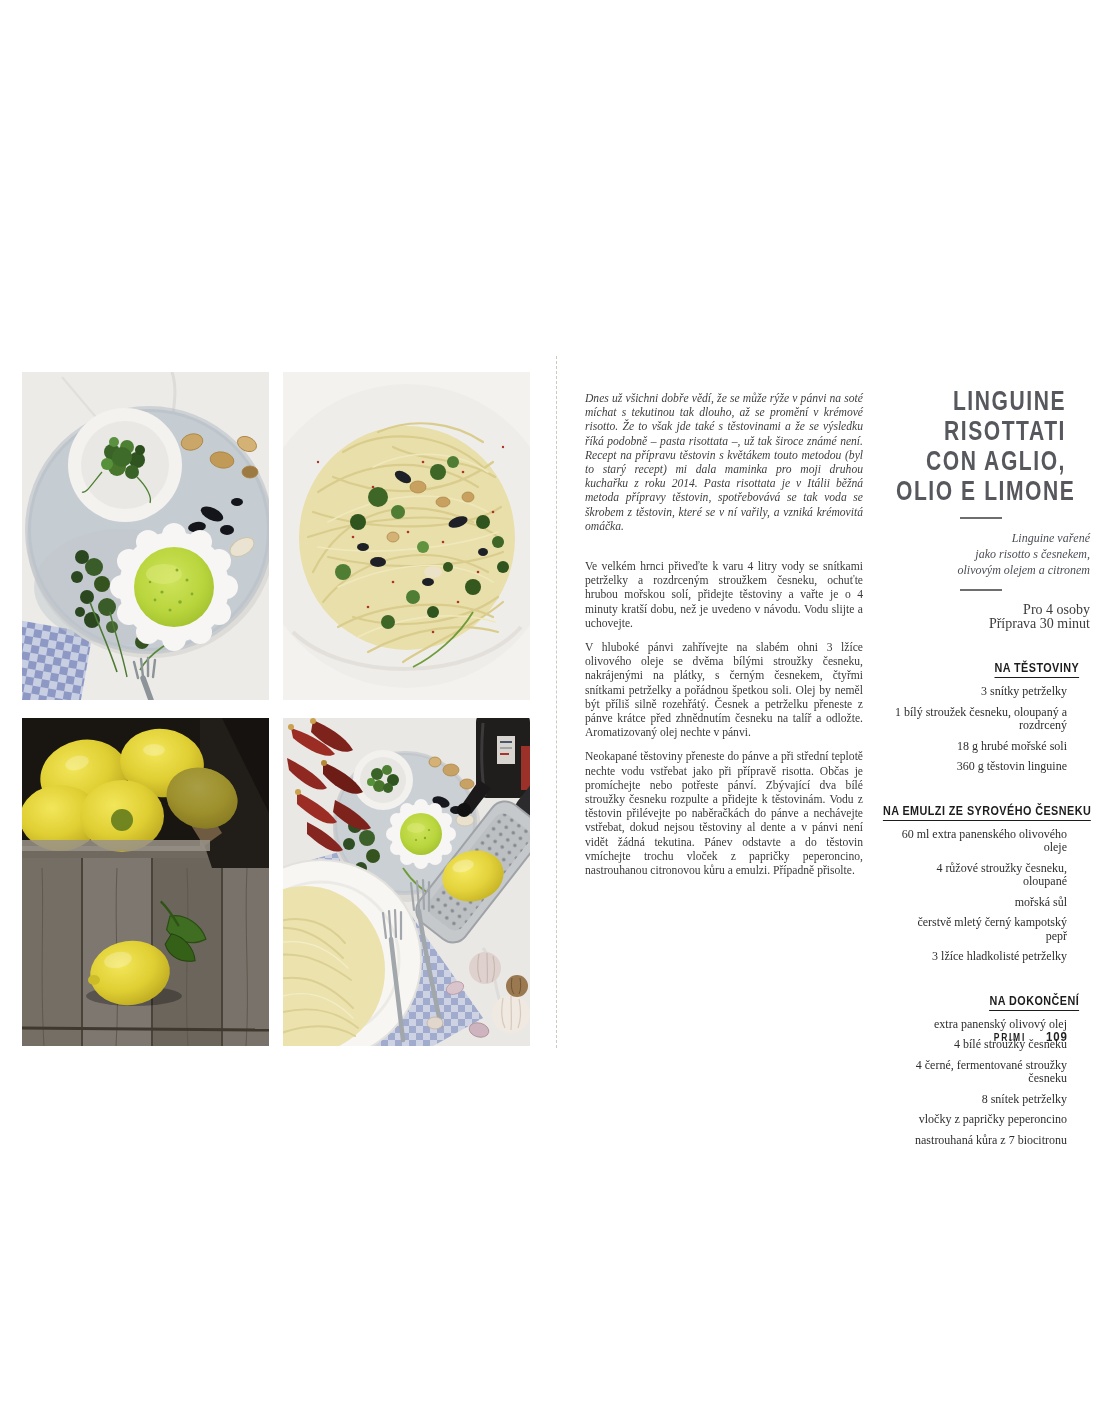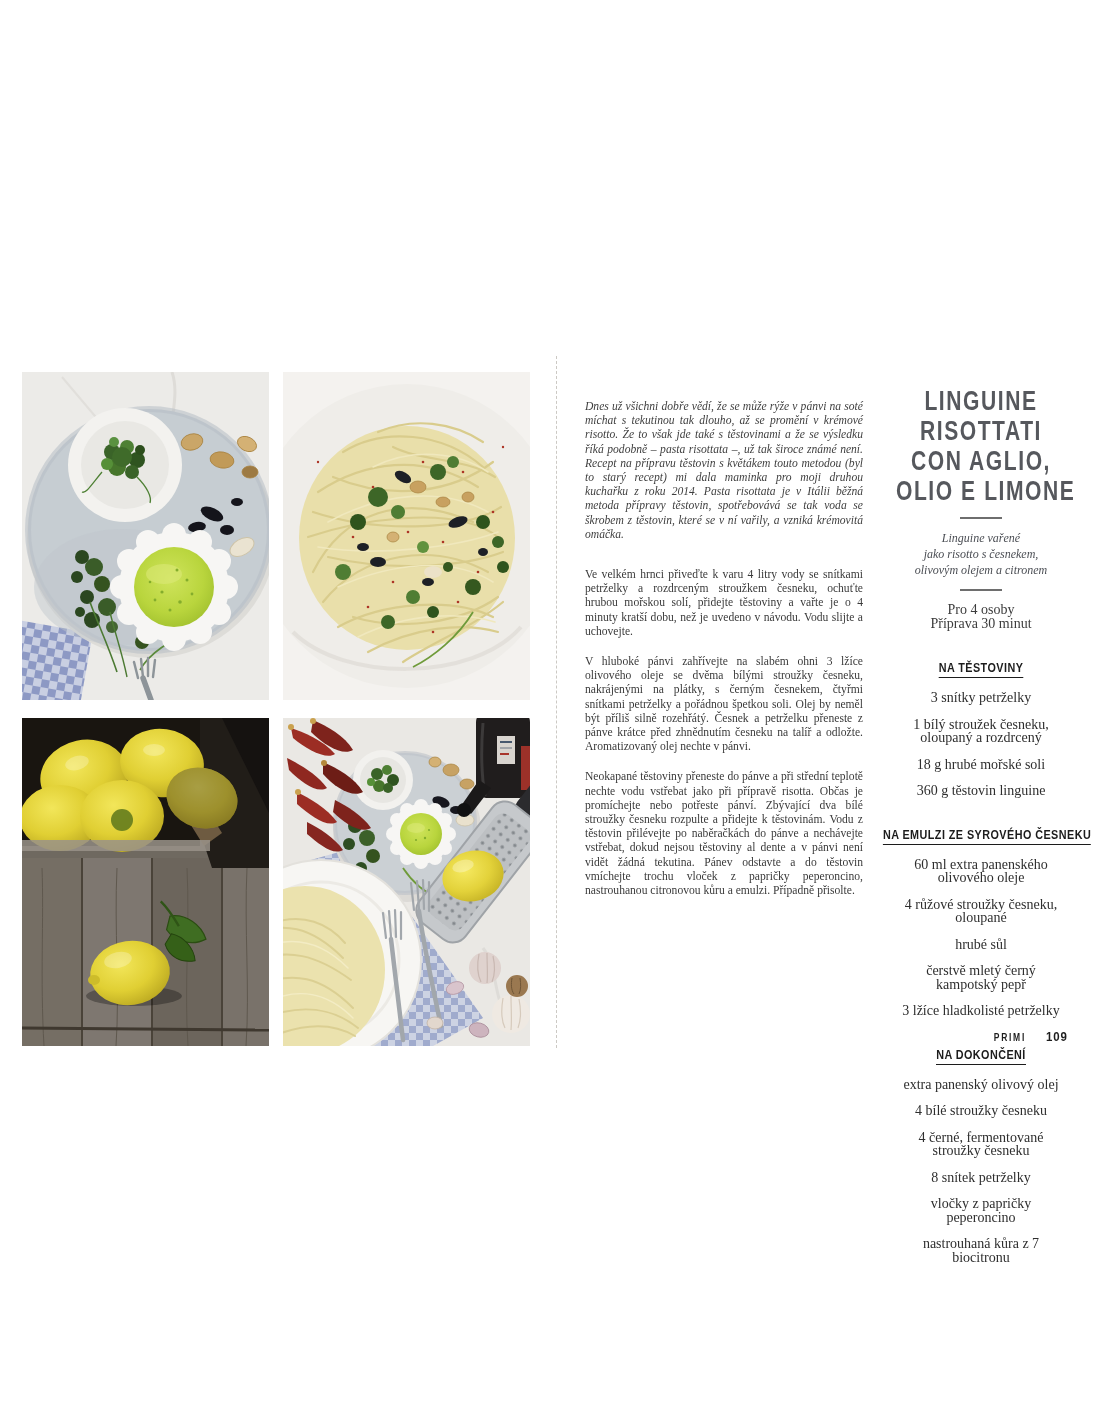--- a/index.html
+++ b/index.html
@@ -7,36 +7,36 @@
           font-family:"Liberation Serif", serif;color:#333;}
   .photo{position:absolute;width:247px;height:328px;overflow:hidden;}
   .photo svg{display:block;width:100%;height:100%;}
   #photo-1{left:22px;top:372px;}
   #photo-2{left:283px;top:372px;}
   #photo-3{left:22px;top:718px;}
   #photo-4{left:283px;top:718px;}
   .divider{position:absolute;left:556px;top:356px;height:692px;border-left:1px dashed #ccc9c4;}
 
   .text-col{position:absolute;left:585px;top:384px;width:278px;}
-  .text-col p{margin:16px 0 10px;font-size:11.6px;line-height:14.2px;text-align:justify;color:#3a3a3a;}
+  .text-col p{margin:8px 0 10px;font-size:11.6px;line-height:14.2px;text-align:justify;color:#3a3a3a;}
   .text-col p.intro{font-style:italic;margin-bottom:26px;color:#3f3f3f;}
 
-  .recipe-col{position:absolute;left:872px;top:386px;width:218px;text-align:center;}
+  .recipe-col{position:absolute;left:872px;top:386px;width:218px;text-align:right;}
   .title-block{margin:0 0 4px;}
   .title-line{font-family:"Liberation Sans", sans-serif;font-weight:bold;font-size:27px;line-height:30px;
               letter-spacing:2px;color:#56585d;transform:scaleX(0.78);transform-origin:50% 50%;white-space:nowrap;}
   .rule{width:42px;border-top:2px solid #6e6e6e;margin:11px auto;}
   .subtitle-line{font-style:italic;font-size:12px;line-height:16px;color:#4b4e54;}
   .serving-block{margin-top:12px;font-size:14px;line-height:14px;color:#3c3c3c;}
   .section{margin-top:27px;}
   .section-heading-wrap{transform:scaleX(0.9);transform-origin:50% 50%;}
   .section-heading{display:inline-block;font-family:"Liberation Sans", sans-serif;font-weight:bold;
                    font-size:12px;letter-spacing:0.5px;color:#1c1c1c;border-bottom:1.5px solid #1c1c1c;
                    padding-bottom:2px;white-space:nowrap;}
-  .item{font-size:14px;line-height:13.5px;margin:13px auto;width:172px;color:#2e2e2e;}
+  .item{font-size:12px;line-height:13.5px;margin:7px auto;width:172px;color:#2e2e2e;}
 
   .footer{position:absolute;left:930px;top:1029px;width:140px;display:flex;justify-content:flex-end;
           align-items:baseline;gap:16px;font-family:"Liberation Sans", sans-serif;color:#1d1d1d;}
   .footer .label{font-size:10px;font-weight:bold;letter-spacing:2px;transform:scaleX(0.85);}
   .footer .num{font-size:13.5px;font-weight:bold;letter-spacing:1px;transform:scaleX(0.85);}
 </style>
 </head>
 <body>
 
 <div class="spread">
@@ -481,21 +481,21 @@
       <div class="item">3 snítky petrželky</div>
       <div class="item">1 bílý stroužek česneku, oloupaný a rozdrcený</div>
       <div class="item">18 g hrubé mořské soli</div>
       <div class="item">360 g těstovin linguine</div>
     </div>
 
     <div class="section">
       <div class="section-heading-wrap"><span class="section-heading">NA EMULZI ZE SYROVÉHO ČESNEKU</span></div>
       <div class="item">60 ml extra panenského olivového oleje</div>
       <div class="item">4 růžové stroužky česneku, oloupané</div>
-      <div class="item">hrubé sůl</div>
+      <div class="item">mořská sůl</div>
       <div class="item">čerstvě mletý černý kampotský pepř</div>
       <div class="item">3 lžíce hladkolisté petrželky</div>
     </div>
 
     <div class="section">
       <div class="section-heading-wrap"><span class="section-heading">NA DOKONČENÍ</span></div>
       <div class="item">extra panenský olivový olej</div>
       <div class="item">4 bílé stroužky česneku</div>
       <div class="item">4 černé, fermentované stroužky česneku</div>
       <div class="item">8 snítek petrželky</div>

